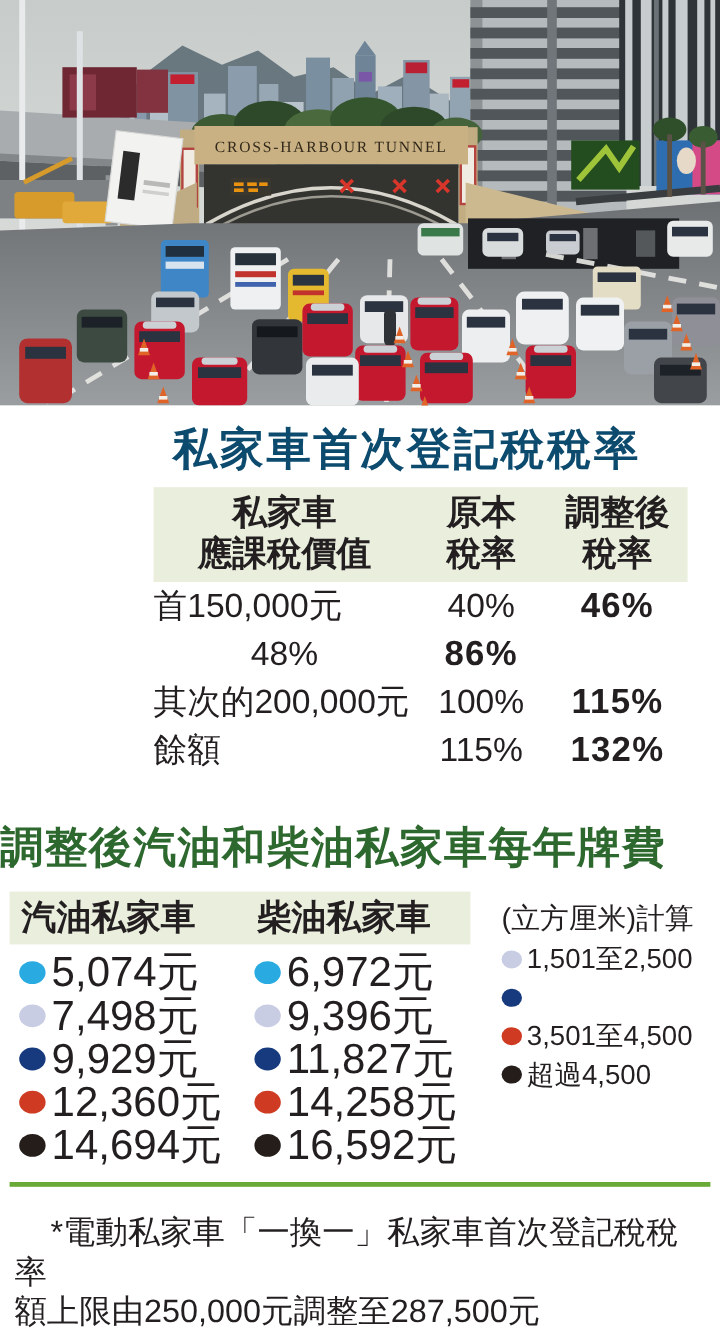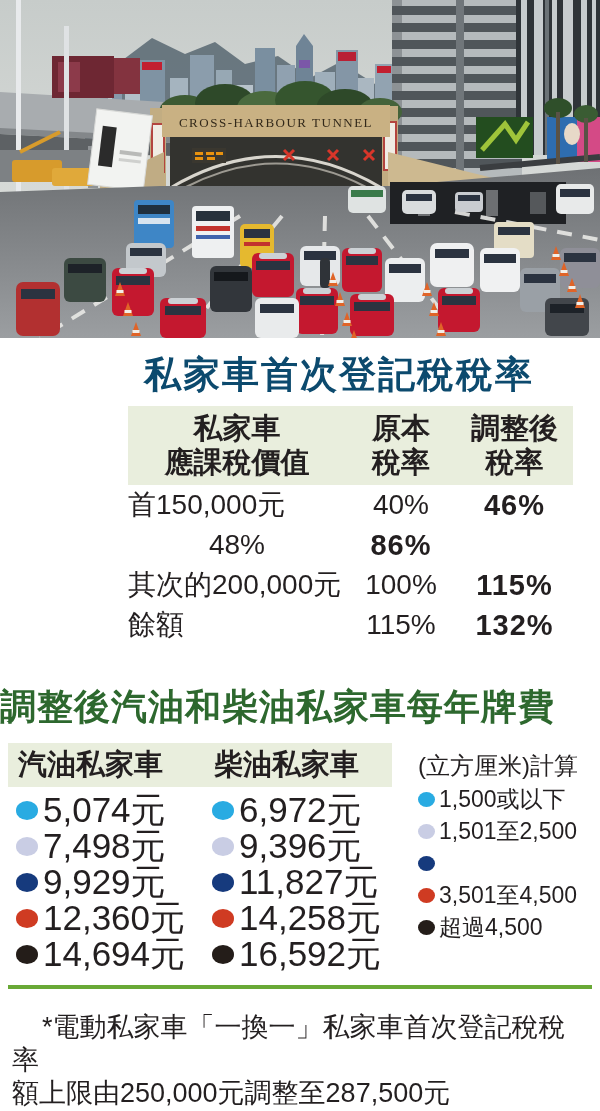--- a/index.html
+++ b/index.html
@@ -478,24 +478,20 @@
       <div class="s2-cell">
           <span class="dot" style="background-color: rgb(36, 29, 25);"></span>
           <span>16,592元</span>
         </div>
     </div>
   </div>
 
   <div class="s2-legend">
     <div class="lg-note">(立方厘米)計算</div>
     <div class="lg-item">
-        <span class="lg-dot" style="background-color: rgb(41, 171, 226);"></span>
-        <span>1,500或以下</span>
-      </div>
-    <div class="lg-item">
         <span class="lg-dot" style="background-color: rgb(201, 205, 228);"></span>
         <span>1,501至2,500</span>
       </div>
     <div class="lg-item">
         <span class="lg-dot" style="background-color: rgb(22, 58, 125);"></span>
       </div>
     <div class="lg-item">
         <span class="lg-dot" style="background-color: rgb(207, 59, 34);"></span>
         <span>3,501至4,500</span>
       </div>

